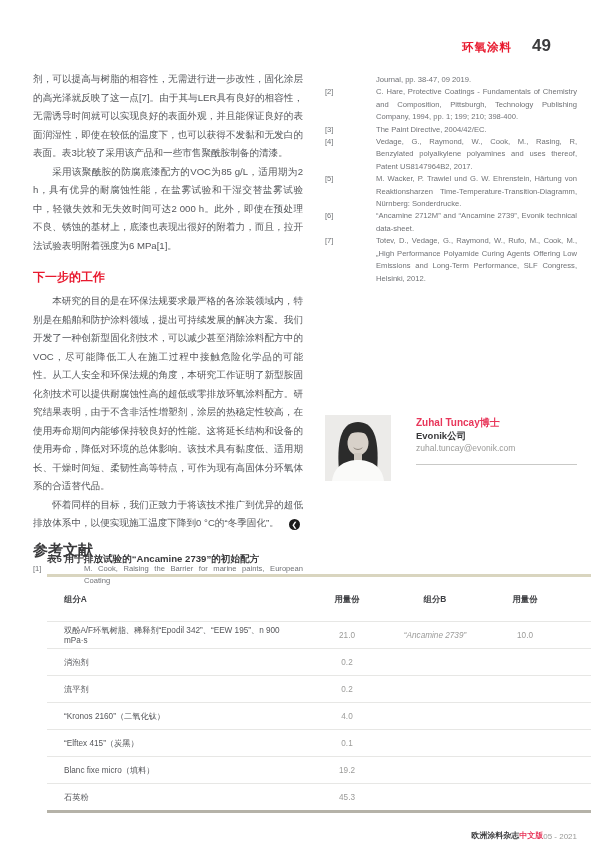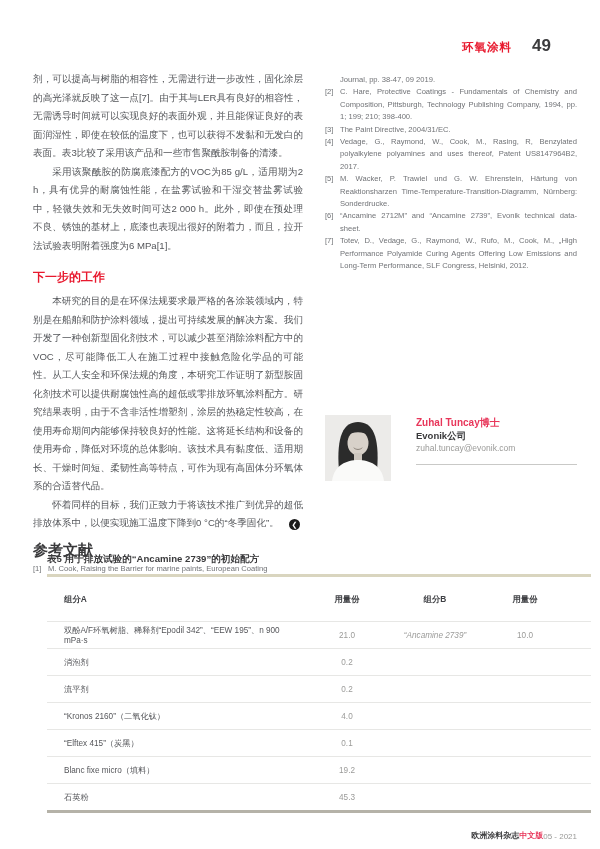--- a/index.html
+++ b/index.html
@@ -12,21 +12,21 @@
   .hdr{position:absolute;top:24px;right:49px;display:flex;gap:20px;align-items:baseline;}
   .hdr .sec{color:#e8192e;font-weight:bold;font-size:11.5px;letter-spacing:1px;}
   .hdr .pno{color:#e8192e;font-weight:bold;font-size:17px;}
   
   .col-left{position:absolute;left:33px;top:58px;width:270px;}
   .col-right{position:absolute;left:325px;top:62px;width:252px;}
   .body-p{margin:0;font-size:9.6px;line-height:18.5px;text-align:justify;color:#54565a;}
   .indent{text-indent:2em;}
   h2.next{color:#e8192e;font-size:12px;font-weight:bold;margin:14px 0 6px;}
   h3.refs-h{color:#3a3a3c;font-size:15px;font-weight:bold;margin:8px 0 3px;}
-  .ref-item{display:flex;font-size:7.6px;line-height:12.4px;color:#707276;text-align:justify;}
+  .ref-item{display:flex;font-size:7.6px;line-height:12.4px;color:#707276;text-align:justify;gap:36px;}
   .ref-marker{width:15px;flex:none;}
   .ref-text{flex:1;}
   .end-marker{
     display:inline-flex;width:11px;height:11px;background:#1a1a1a;border-radius:50%;
     color:#ffffff;font-size:7px;line-height:11px;align-items:center;justify-content:center;
     margin-left:10px;vertical-align:-1px;text-indent:0;
   }
   
   .author{position:absolute;left:325px;top:403px;width:252px;display:flex;gap:25px;}
   .photo{width:66px;height:66px;flex:none;}
@@ -83,21 +83,21 @@
     <div class="ref-item">
       <span class="ref-marker"></span>
       <span class="ref-text">Journal, pp. 38-47, 09 2019.</span>
     </div>
     <div class="ref-item">
       <span class="ref-marker">[2]</span>
       <span class="ref-text">C. Hare, Protective Coatings - Fundamentals of Chemistry and Composition, Pittsburgh, Technology Publishing Company, 1994, pp. 1; 199; 210; 398-400.</span>
     </div>
     <div class="ref-item">
       <span class="ref-marker">[3]</span>
-      <span class="ref-text">The Paint Directive, 2004/31/EC.</span>
+      <span class="ref-text">The Paint Directive, 2004/42/EC.</span>
     </div>
     <div class="ref-item">
       <span class="ref-marker">[4]</span>
       <span class="ref-text">Vedage, G., Raymond, W., Cook, M., Rasing, R, Benzylated polyalkylene polyamines and uses thereof, Patent US8147964B2, 2017.</span>
     </div>
     <div class="ref-item">
       <span class="ref-marker">[5]</span>
       <span class="ref-text">M. Wacker, P. Trawiel und G. W. Ehrenstein, Härtung von Reaktionsharzen Time-Temperature-Transition-Diagramm, Nürnberg: Sonderdrucke.</span>
     </div>
     <div class="ref-item">

